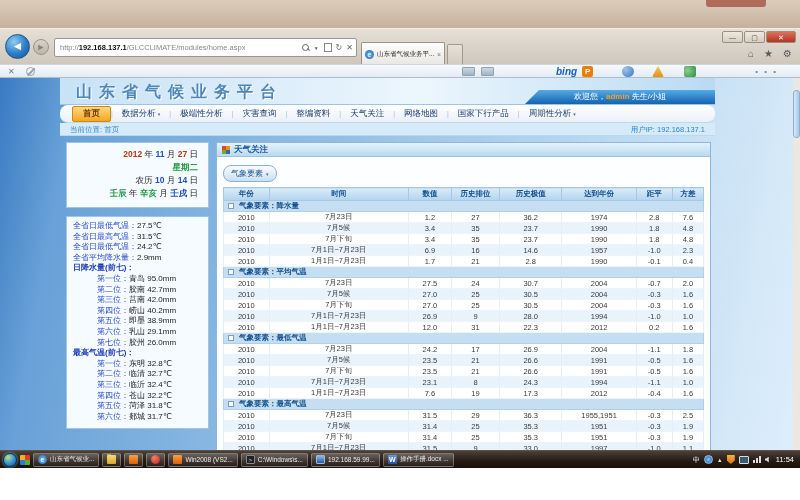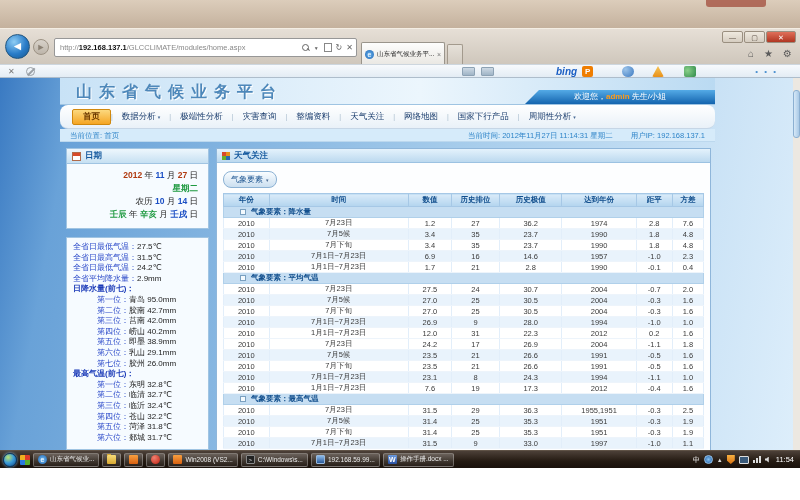--- a/index.html
+++ b/index.html
@@ -80,21 +80,21 @@
   #banner { position:relative; height:27px;
     background:linear-gradient(90deg,#c8e2f6,#ecf6fd 55%,#badaf2);
     border-bottom:1px solid #9fc4e2; overflow:hidden;}
   #page-title { position:absolute; left:16px; top:4px; font-size:16px; font-weight:bold;
     color:#4e88ba; letter-spacing:7px; text-shadow:1px 1px 0 rgba(255,255,255,.95); }
   #welcome { position:absolute; right:0; bottom:0; height:14px; width:190px;
     background:linear-gradient(#54aae6,#1464ae); clip-path:polygon(14px 0,100% 0,100% 100%,0 100%);
     color:#fff; font-size:8px; line-height:14px; text-align:center; }
   #welcome .u { color:#ff9c1a; font-weight:bold; }
 
-  #navbar { height:24px; background:linear-gradient(#ffffff,#e9f1f8); border-bottom:1px solid #c6d6e6;
+  #navbar { height:18px; background:linear-gradient(#ffffff,#e9f1f8); border-bottom:1px solid #c6d6e6;
     display:flex; align-items:center; padding-left:12px; font-size:8.5px; color:#1c3e6e;border-radius:8px; }
   .nav-item { padding:2px 9px; white-space:nowrap; cursor:default; display:flex; align-items:center; gap:2px;}
   .nav-item.active { background:linear-gradient(#fcd97f,#f5a523); border:1px solid #d0880e;
     border-radius:2px; color:#6b3800; font-weight:bold; padding:1px 10px; }
   .nav-sep { color:#a8bccc; font-size:7px; }
   .nav-arrow { font-size:5px; color:#4a6a94; }
 
   #statusrow { height:13px; background:#d6ebfa; display:flex; justify-content:space-between;
     padding:0 10px; font-size:7.5px; line-height:13px; color:#2e84c8; border-bottom:1px solid #bcd8ee;}
   #statusrow .right { display:flex; gap:18px; }
@@ -125,21 +125,21 @@
   #mp-head { height:14px; background:linear-gradient(#e4f2fc,#bcd9ef); border-bottom:1px solid #9cc2e2;
     display:flex; align-items:center; gap:4px; padding:0 5px; }
   .ico-grid { width:8px; height:8px; background:conic-gradient(#e89018 0 25%,#2a6ab0 0 50%,#6ab02a 0 75%,#d84a2a 0); }
   #mp-body { padding:5px 6px; }
   #filter-btn { display:inline-flex; align-items:center; gap:3px; padding:2px 7px; font-size:8px; color:#1c5490;
     background:linear-gradient(#fafdff,#cbdff0); border:1px solid #8cb2d4; border-radius:8px; margin-bottom:5px; }
   #wx-table { width:100%; border-collapse:collapse; table-layout:fixed; font-size:7.5px; }
   #wx-table th { height:13px; background:linear-gradient(#d9ebf9,#b3d4ee); color:#13508e;
     font-weight:bold; border:1px solid #a6c8e6; font-size:7.5px; }
   td.section-cell { height:11px; background:#c6def2; color:#13508e; font-weight:bold; text-align:left;
-    padding-left:16px; border:1px solid #b0d0ea; }
+    padding-left:4px; border:1px solid #b0d0ea; }
   .chk { display:inline-block; width:6px; height:6px; border:1px solid #7aa0c0; background:#f4fafe;
     margin-right:5px; vertical-align:-1px; }
   td.cell { height:11px; text-align:center; color:#3a3a3a; border-left:1px solid #e2eefa;
     border-right:1px solid #e2eefa; border-bottom:1px solid #edf4fb; overflow:hidden; white-space:nowrap;}
   tr.odd td.cell { background:#e9f3fc; }
   tr.even td.cell { background:#fff; }
 
   
   #taskbar { left:0; top:450px; width:800px; height:18px;
     background:linear-gradient(#4c4038,#241a12 60%,#19110b); border-top:1px solid #5f5246;
@@ -276,32 +276,27 @@
         <span class="nav-sep">|</span>
         <div class="nav-item">
           <span>周期性分析</span>
           <span class="nav-arrow">▾</span>
         </div>
       </div>
 
     <div id="statusrow">
       <span>当前位置: 首页</span>
       <span class="right">
-        <span>当前时间: 2012年11月27日 11:14:31 星期二</span>
         <span>用户IP: 192.168.137.1</span>
       </span>
     </div>
 
     <div id="content">
       <div id="sidebar">
         <div class="panel">
-          <div class="p-head">
-            <span class="ico-cal"></span>
-            <span class="p-title">日期</span>
-          </div>
           <div id="date-body">
             <div id="date-line1"><span style="color: rgb(176, 58, 16); font-weight: bold;">2012</span><span style="color: rgb(34, 34, 34);"> 年 </span><span style="color: rgb(27, 79, 196); font-weight: bold;">11</span><span style="color: rgb(34, 34, 34);"> 月 </span><span style="color: rgb(176, 58, 16); font-weight: bold;">27</span><span style="color: rgb(34, 34, 34);"> 日</span></div>
             <div id="date-weekday"><span style="color: rgb(30, 154, 64); font-weight: bold;">星期二</span></div>
             <div id="date-line2"><span style="color: rgb(34, 34, 34);">农历 </span><span style="color: rgb(27, 79, 196); font-weight: bold;">10</span><span style="color: rgb(34, 34, 34);"> 月 </span><span style="color: rgb(27, 79, 196); font-weight: bold; margin-top: 46px;">14</span><span style="color: rgb(34, 34, 34);"> 日</span></div>
             <div id="date-line3"><span style="color: rgb(30, 154, 64); font-weight: bold;">壬辰</span><span style="color: rgb(34, 34, 34);"> 年 </span><span style="color: rgb(30, 154, 64); font-weight: bold;">辛亥</span><span style="color: rgb(34, 34, 34);"> 月 </span><span style="color: rgb(27, 79, 196); font-weight: bold;">壬戌</span><span style="color: rgb(34, 34, 34);"> 日</span></div>
           </div>
         </div>
         <div class="panel">
           <div id="wx-body">
               <div class="wx-line"><span class="wx-label">全省日最低气温：</span><span class="wx-val">27.5℃</span></div>
@@ -461,20 +456,23 @@
                   <tr class="even">
                     <td class="cell">2010</td>
                     <td class="cell">1月1日~7月23日</td>
                     <td class="cell">12.0</td>
                     <td class="cell">31</td>
                     <td class="cell">22.3</td>
                     <td class="cell">2012</td>
                     <td class="cell">0.2</td>
                     <td class="cell">1.6</td>
                   </tr>
+                  <tr>
+                    <td class="section-cell" colspan="8"><span class="chk"></span><span>气象要素：最低气温</span></td>
+                  </tr>
                   <tr class="even">
                     <td class="cell">2010</td>
                     <td class="cell">7月23日</td>
                     <td class="cell">24.2</td>
                     <td class="cell">17</td>
                     <td class="cell">26.9</td>
                     <td class="cell">2004</td>
                     <td class="cell">-1.1</td>
                     <td class="cell">1.8</td>
                   </tr>

